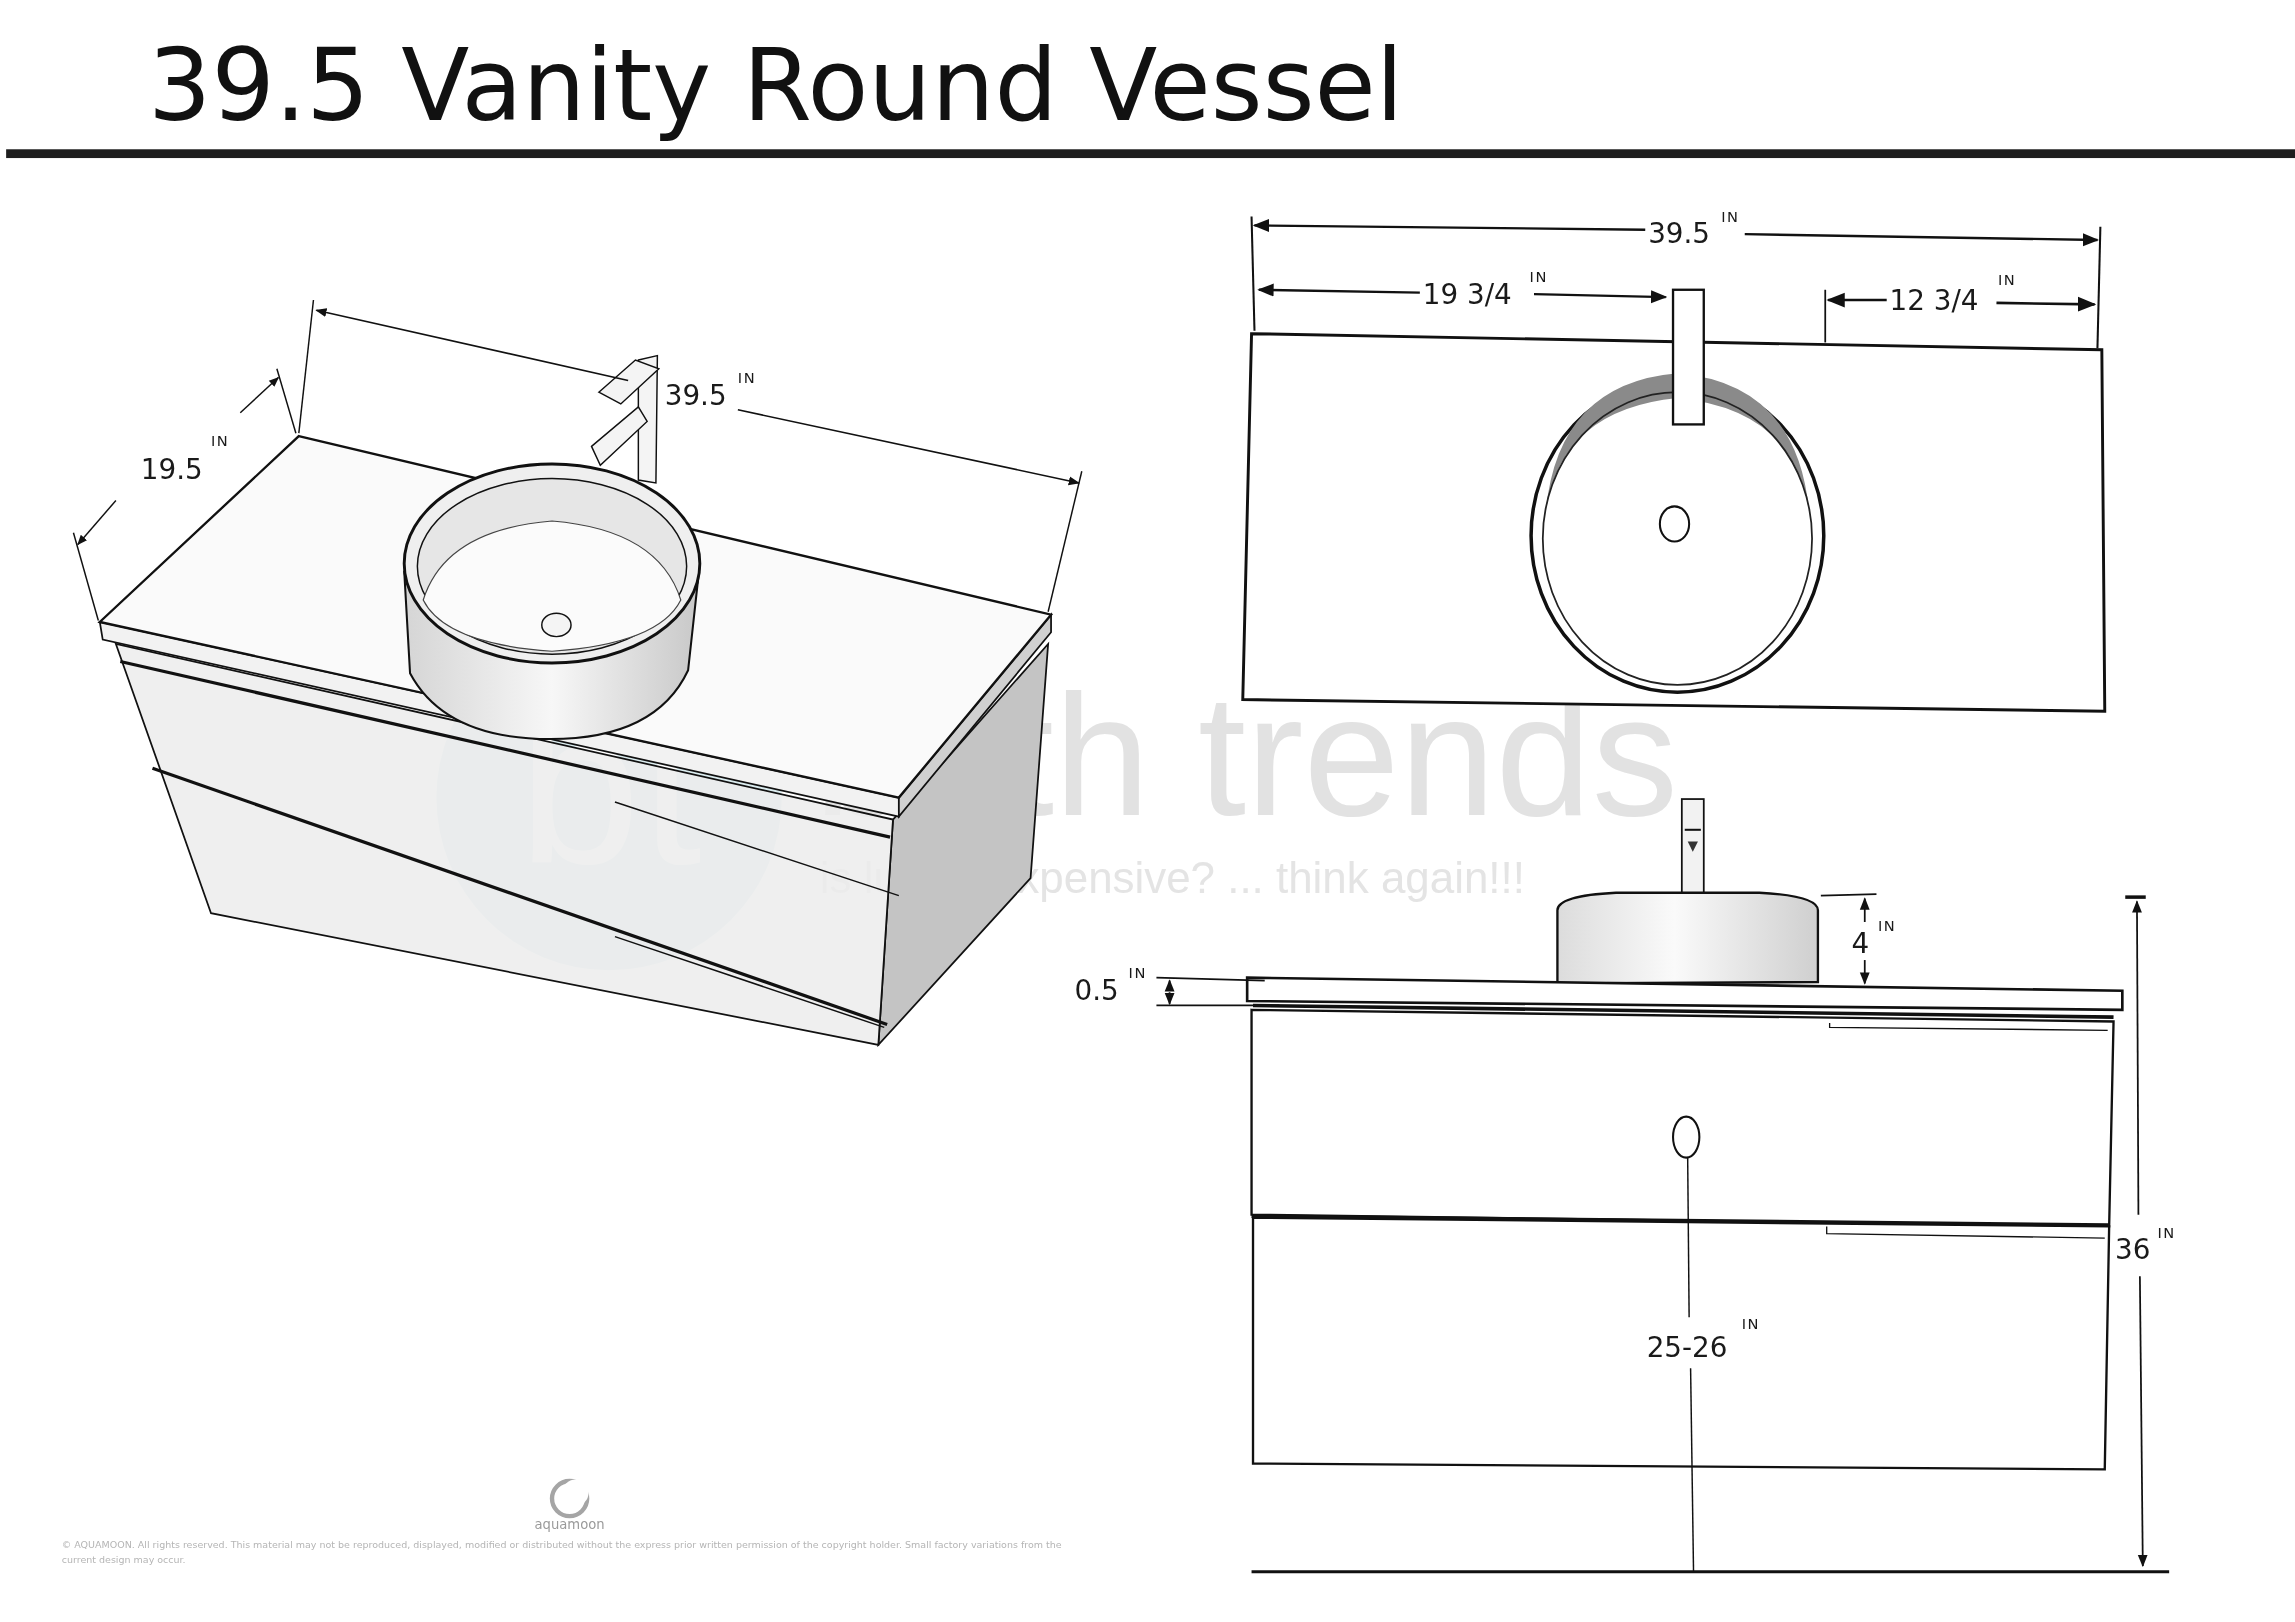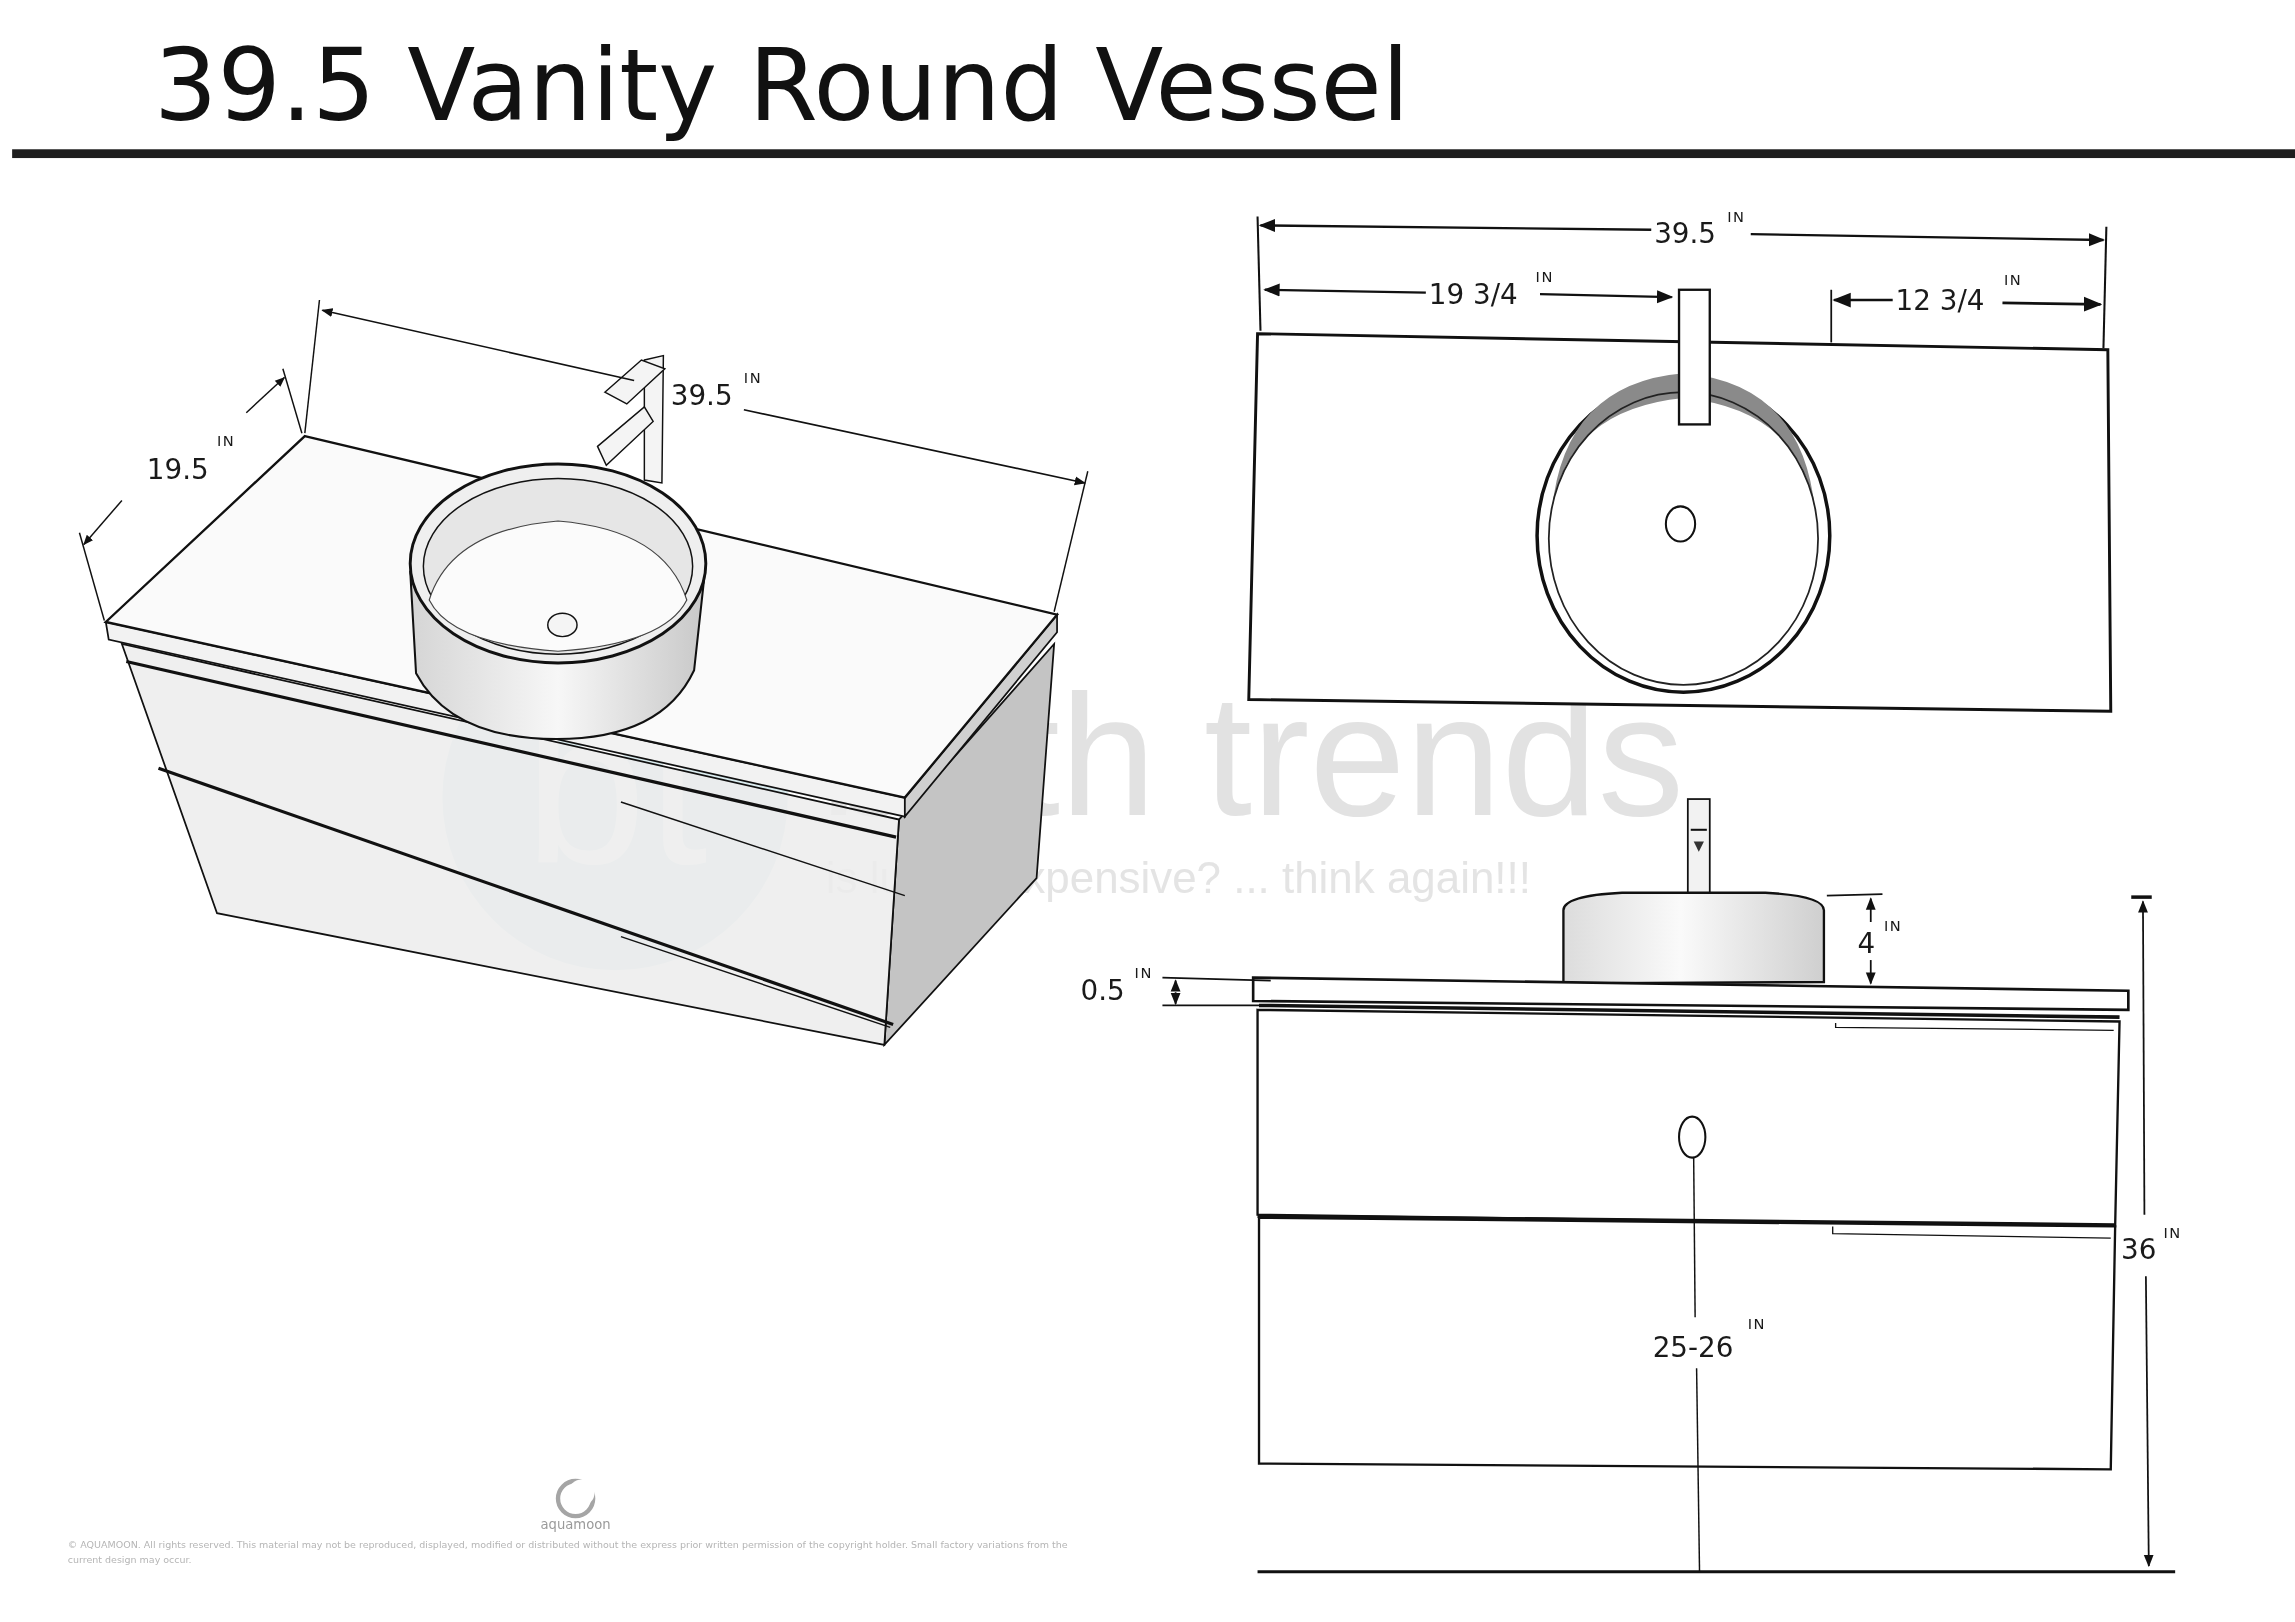--- a/index.html
+++ b/index.html
@@ -1,17 +1,17 @@
 <!DOCTYPE html>
 <html style="font-size:10.5px"><head>
 <meta charset="utf-8">
 <style>
   html, body { margin: 0; padding: 0; background: #ffffff; }
   body { width: 2295px; height: 1623px; overflow: hidden; }
-  #sheet { position: absolute; left: 12px; top: 0; width: 2055px; height: 1623px; }
+  #sheet { position: absolute; left: 6px; top: 0; width: 2055px; height: 1623px; }
   svg text { font-family: "DejaVu Sans", "Liberation Sans", sans-serif; }
   .title { font-size: 68px; fill: #111111; }
   .dim { font-size: 19px; fill: #1a1a1a; }
   .unit { font-size: 10px; fill: #1a1a1a; letter-spacing: 1px; }
   .wm-big { font-family: "Liberation Sans", "DejaVu Sans", sans-serif; font-size: 118px; fill: #e2e2e2; font-weight: 300; }
   .wm-tag { font-family: "Liberation Sans", "DejaVu Sans", sans-serif; font-size: 30px; fill: #e4e4e4; }
   .wm-bt { font-family: "Liberation Sans", "DejaVu Sans", sans-serif; font-size: 150px; fill: #ffffff; }
   .logo-text { font-size: 9px; fill: #9a9a9a; }
   .copy { font-size: 6.5px; fill: #b5b5b5; }
   .ln { stroke: #111; fill: none; }

